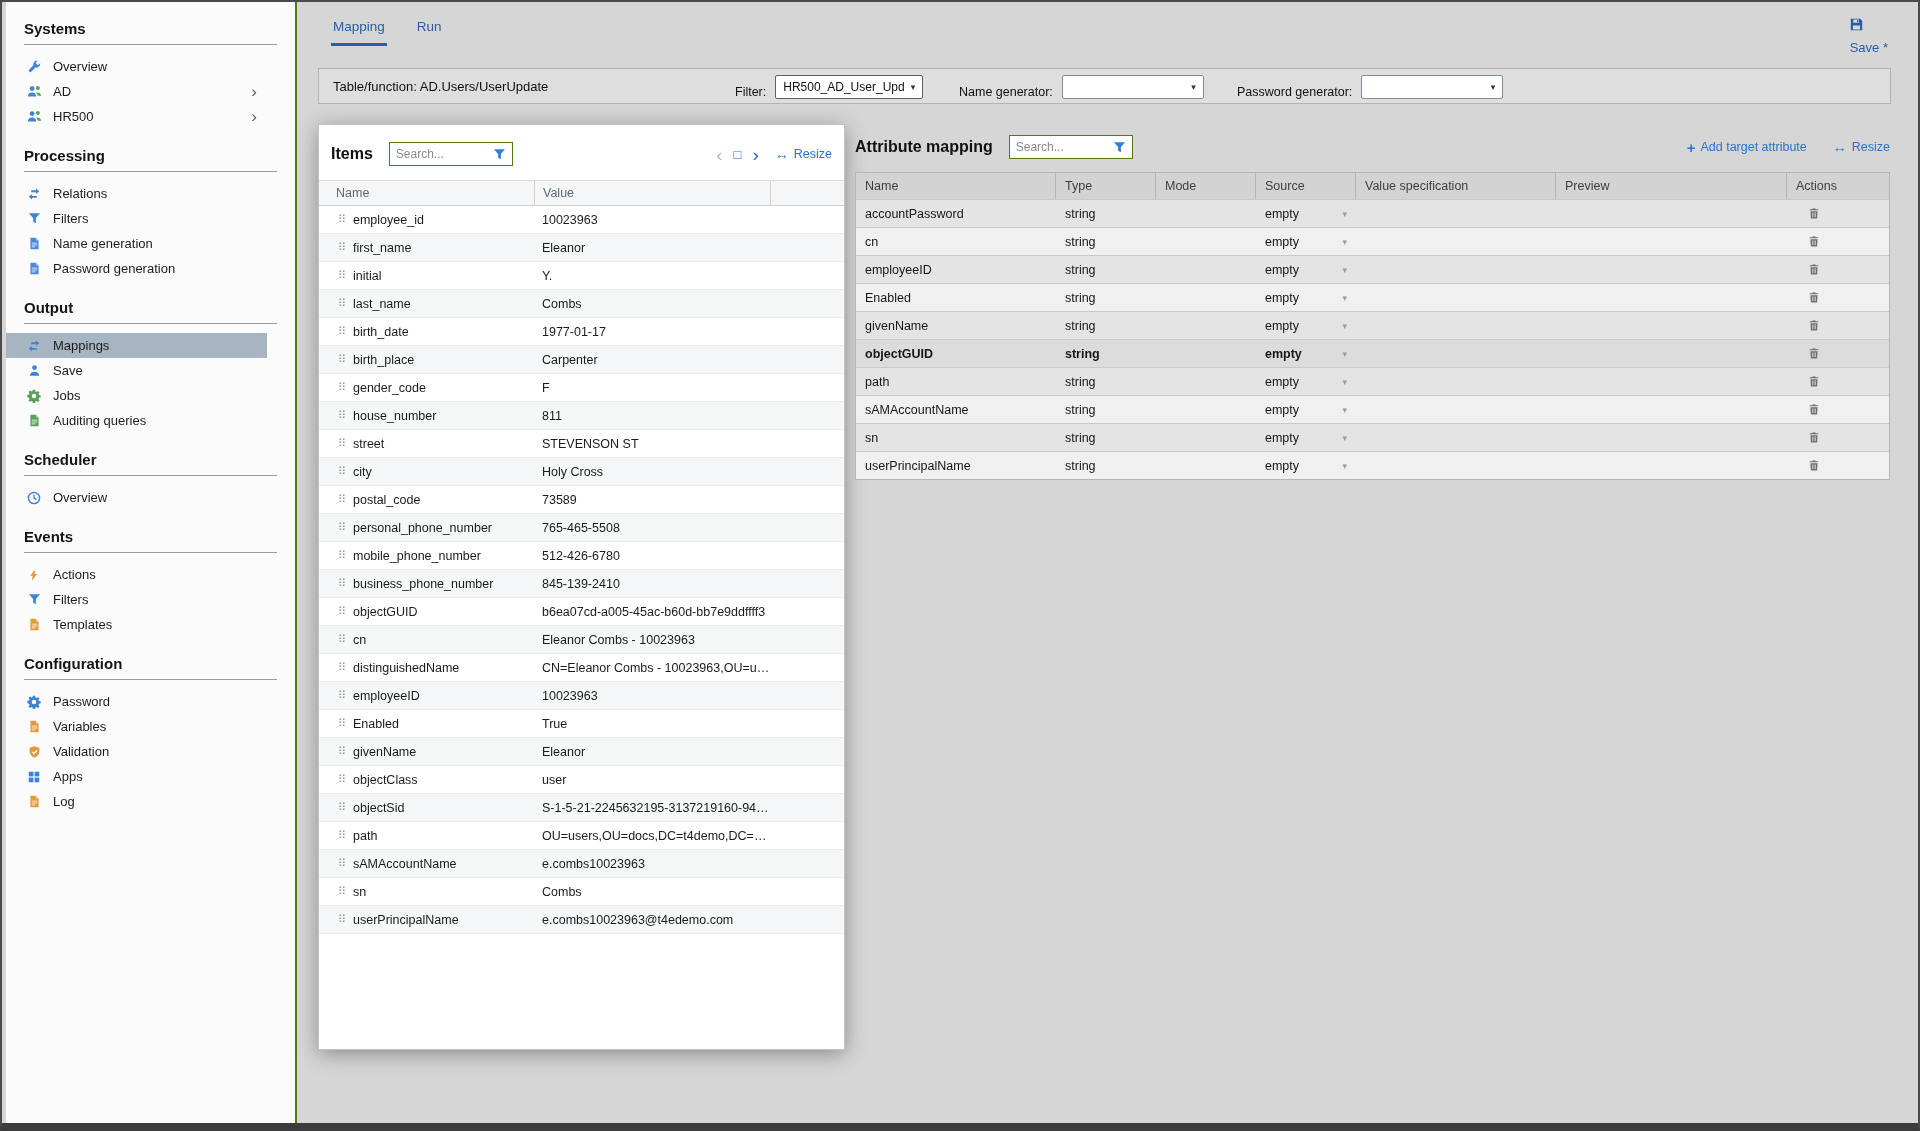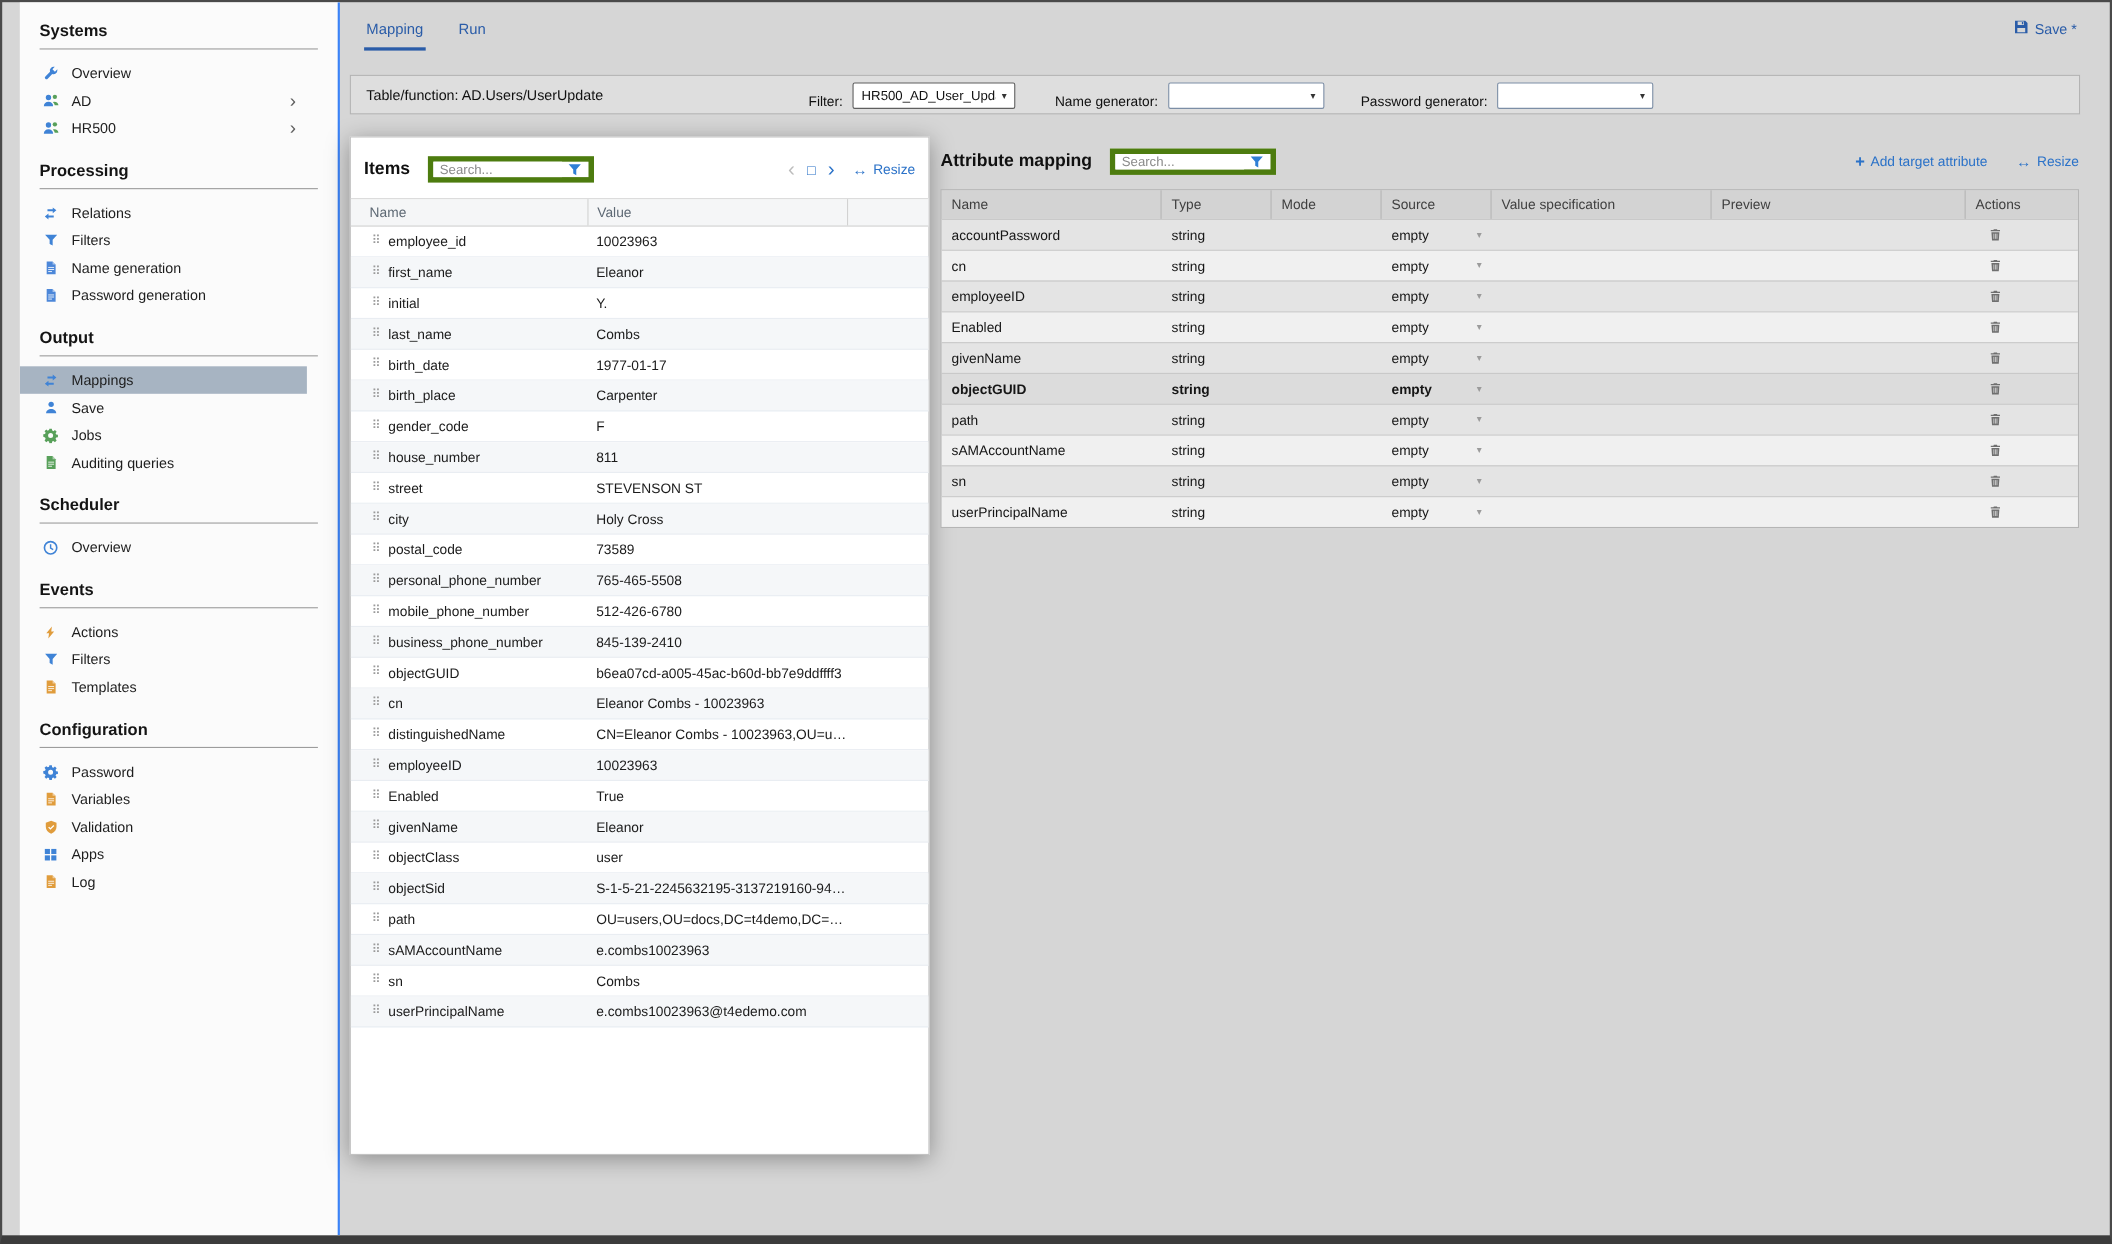--- a/index.html
+++ b/index.html
@@ -4,63 +4,63 @@
 <title>Identity Mapping Tool</title>
 <style>
   * { box-sizing: border-box; margin: 0; padding: 0; }
   html,body { background:#8f8f8f; }
   body { font-family: "Liberation Sans", "DejaVu Sans", sans-serif; }
 
   .app { position:relative; width:1920px; height:1131px; background:var(--main-bg,#d6d6d6);
          border:2px solid #4a4a4a; border-bottom:8px solid #3c3c3c; overflow:hidden; }
 
   
-  .sidebar { position:absolute; left:16px; top:0; width:291px; height:100%;
-             background:var(--sidebar-bg,#fbfbfb); border-right:2px solid #3b82f6; padding-top:10px; overflow:hidden; }
+  .sidebar { position:absolute; left:4px; top:0; width:291px; height:100%;
+             background:var(--sidebar-bg,#fbfbfb); border-right:2px solid #4d7c0f; padding-top:10px; overflow:hidden; }
   .nav-title { font-size:15px; font-weight:700; color:#141414; margin:18px 18px 0 18px;
                padding-bottom:7px; border-bottom:1px solid #9c9c9c; }
   .nav-section:first-child .nav-title { margin-top:8px; }
   .nav-items { margin-top:9px; }
   .nav-item { display:flex; align-items:center; height:25px; padding-left:18px; padding-right:8px;
               margin-right:28px; cursor:pointer; font-size:13px; color:#1d1d1d; }
   .nav-item.selected { background:var(--selected-nav-bg,#a7b4c2); }
   .nicon { width:20px; display:inline-flex; align-items:center; justify-content:center; margin-right:9px; flex:0 0 20px; }
   .nicon svg { display:block; }
   .nlabel { white-space:nowrap; }
   .nchevron { margin-left:auto; color:#5f5f5f; display:none; font-size:17px; line-height:1; padding-right:2px; }
   .nav-item.has-chevron .nchevron { display:block; }
 
   
   .main { position:absolute; left:291px; top:0; right:0; bottom:0; }
 
   .tabs-row { position:absolute; top:0; left:0; right:0; height:56px; }
   .tabs { position:absolute; left:38px; top:13px; display:flex; gap:28px;justify-content:center; }
   .tab { font-size:13.5px; color:var(--accent,#2a5ca8); padding:4px 2px 9px; cursor:pointer; border-bottom:3px solid transparent; }
   .tab.active { border-bottom-color:var(--accent,#2a5ca8); }
-  .save-btn { position:absolute; right:30px; top:16px; display:flex; align-items:center; gap:6px;
-              color:var(--accent,#2a5ca8); font-size:13px; cursor:pointer; }
+  .save-btn { position:absolute; right:30px; top:16px; display:flex; align-items:flex-start; gap:6px;
+              color:var(--accent,#2a5ca8); font-size:13px; cursor:pointer;flex-direction:column; }
 
   .toolbar { position:absolute; left:25px; right:27px; top:66px; height:36px;
              background:#dedede; border:1px solid #b3b3b3; }
   .tf-label { position:absolute; left:14px; top:10px; font-size:13px; color:#101010; }
   .tb-group { position:absolute; top:6px; display:flex; align-items:flex-end; gap:9px; font-size:12.5px; color:#101010; }
   .g-filter { left:416px; }
   .g-name   { left:640px; }
   .g-pass   { left:918px; }
   .select { display:flex; align-items:center; justify-content:space-between; width:148px; height:24px;
             background:#fff; border:1px solid #5f5f5f; border-radius:2px; padding:0 7px; font-size:12px;
             color:#111; cursor:pointer; }
   .g-name .select, .g-pass .select { width:142px; border-color:#7c8ea6; }
   .sel-text { white-space:nowrap; overflow:hidden; }
   .sel-chev { color:#333; font-size:9px; margin-left:6px; }
 
   
   .panel-head { display:flex; align-items:center; height:34px; }
   .panel-title { font-size:16px; font-weight:700; color:#101010; margin-right:16px; white-space:nowrap; }
-  .search-box { display:flex; align-items:center; width:151px; height:24px; border:5px solid #4d7c0f; background:#fff; }
+  .search-box { display:flex; align-items:center; width:124px; height:24px; border:1px solid #4d7c0f; background:#fff; }
   .search-input { flex:1; min-width:0; border:none; outline:none; font-size:12px; padding:0 6px;
                   font-family:"Liberation Sans","DejaVu Sans",sans-serif; color:#222; }
   .search-input::placeholder { color:#8a8a8a; }
   .search-funnel { width:24px; height:100%; display:flex; align-items:center; justify-content:center; cursor:pointer; }
   .resize-link { color:var(--link,#2b72c8); font-size:12.5px; display:flex; align-items:center; gap:5px; cursor:pointer; white-space:nowrap; }
   .resize-ic { font-size:14px; }
 
   
   .items-panel { position:absolute; left:25px; top:122px; width:527px; height:926px; background:#fff;
                  border:1px solid #c2c2c2; box-shadow:0 4px 20px rgba(0,0,0,0.35); padding:12px 0 0 0; }

